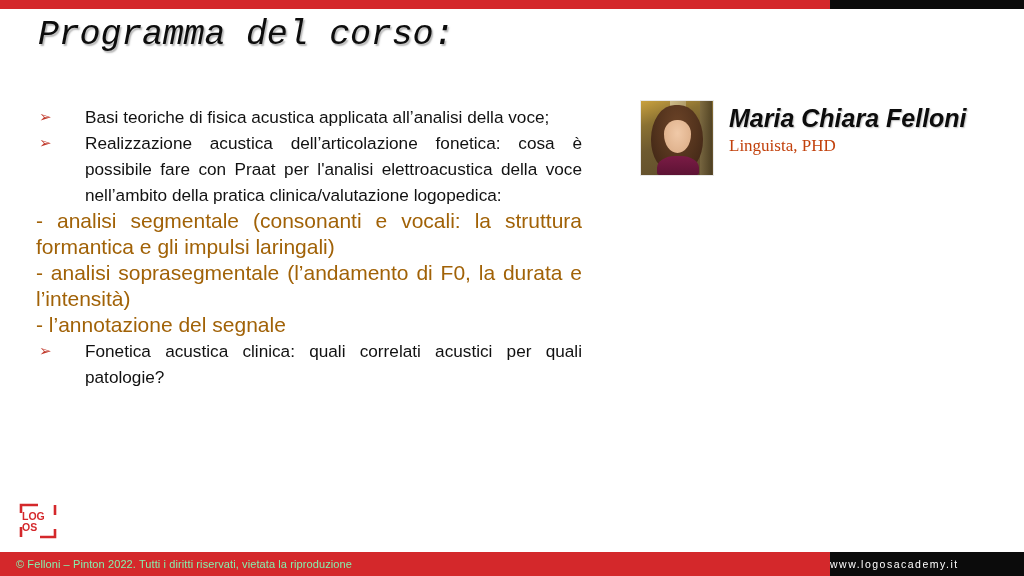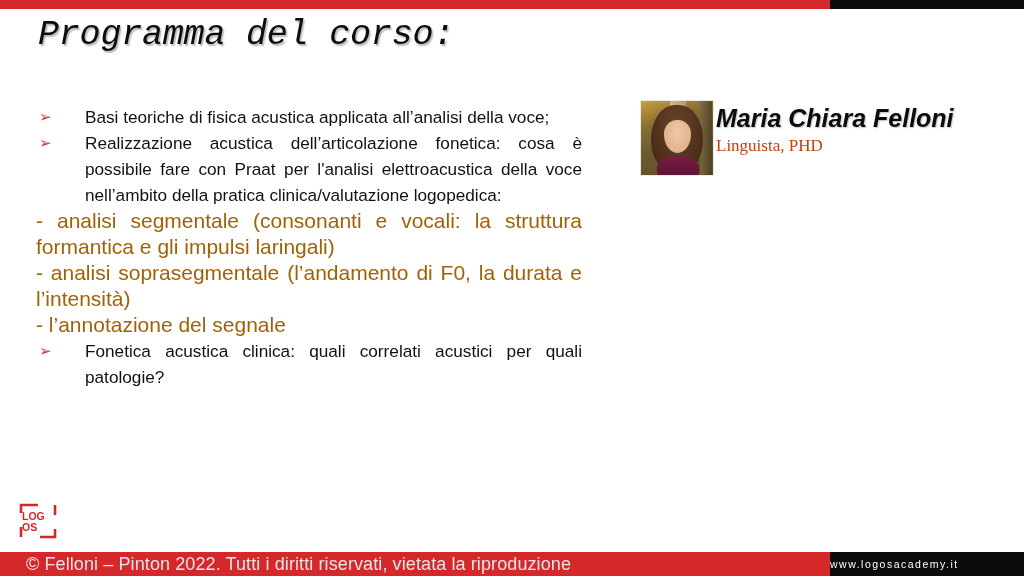--- a/index.html
+++ b/index.html
@@ -139,21 +139,21 @@
     border-radius: 48% 48% 50% 50% / 42% 42% 58% 58%;
   }
   .av-scarf {
     position: absolute;
     left: 22%; bottom: 0;
     width: 58%; height: 26%;
     background: linear-gradient(180deg, #7a1b45, #5d1334);
     border-radius: 44% 44% 6% 6% / 60% 60% 10% 10%;
   }
   .speaker-text {
-    margin-left: 2px;
+    margin-left: 15px;
     padding-top: 5px;
   }
   .speaker-name {
     font-size: 25px;
     font-weight: 700;
     font-style: italic;
     color: #0c0c0c;
     line-height: 1.05;
     white-space: nowrap;
     text-shadow: 1px 1px 1.4px rgba(130,130,130,0.5);
@@ -187,23 +187,23 @@
     display: flex;
   }
   .footer-red {
     width: 830px;
     height: 100%;
     background: #d4282b;
     display: flex;
     align-items: center;
   }
   .footer-red span {
-    color: #e5e5e5;
-    font-size: 18px;
-    padding-left: 26px;
+    color: #86efac;
+    font-size: 11px;
+    padding-left: 16px;
     letter-spacing: 0.1px;
     white-space: nowrap;
   }
   .footer-black {
     flex: 1;
     height: 100%;
     background: #0b0b0b;
     display: flex;
     align-items: center;
     justify-content: flex-start;

